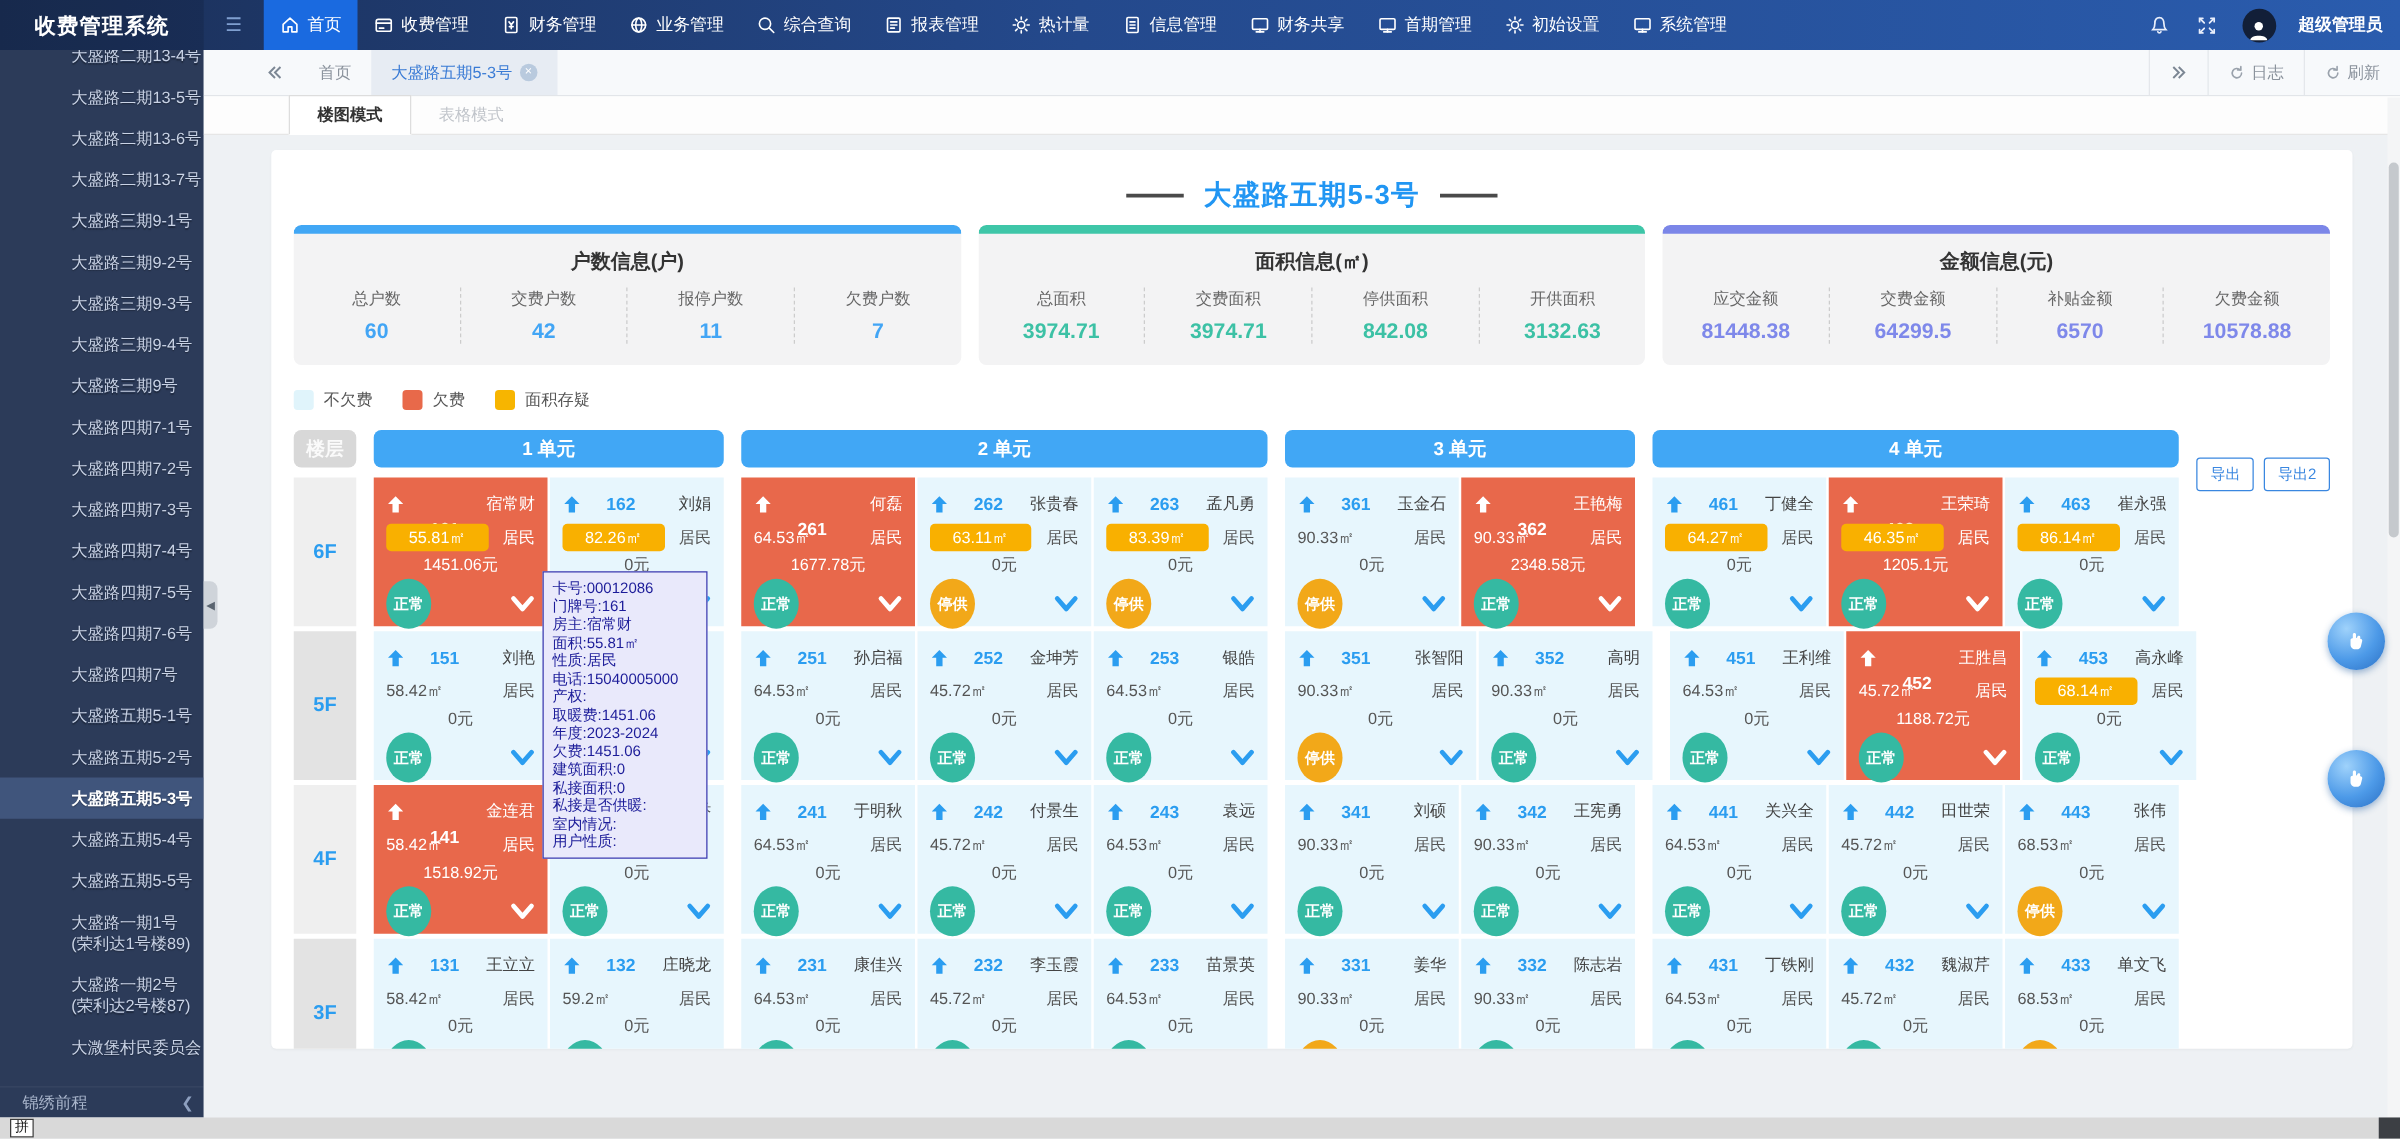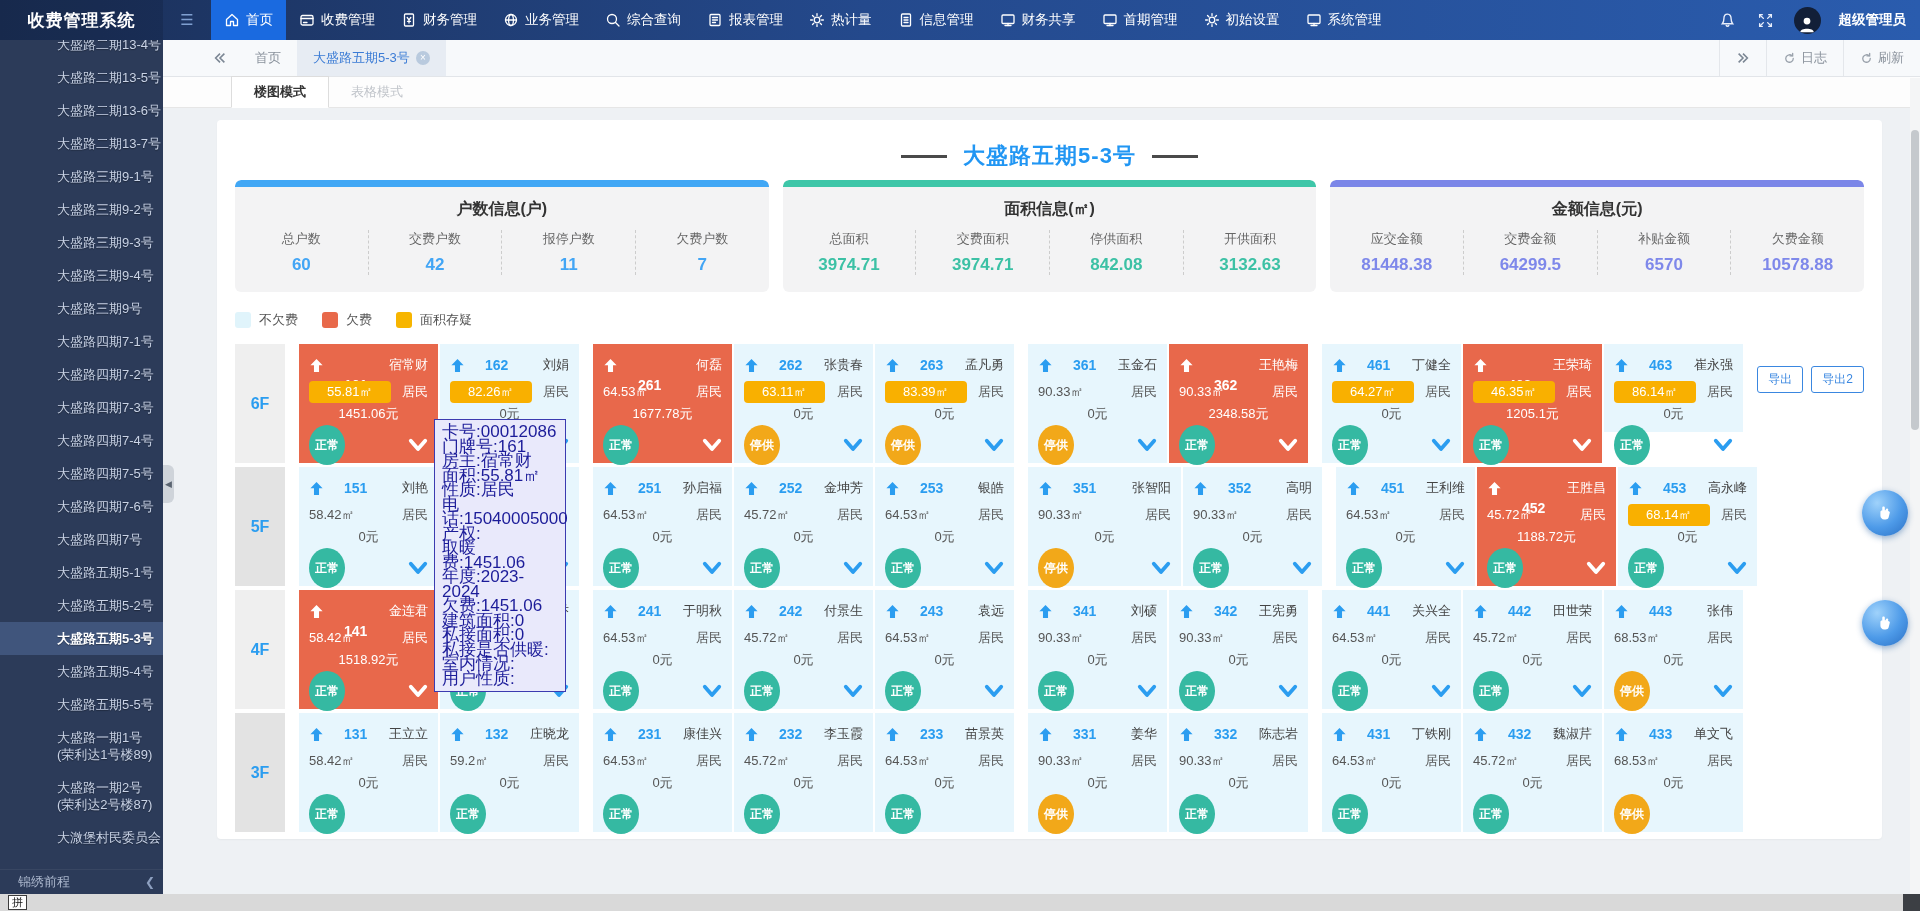--- a/index.html
+++ b/index.html
@@ -101,21 +101,21 @@
   .cl3 { height:24px; text-align:center; font-size:13px; color:#555; }
   .cell.arrears .cl3 { color:#fff; }
   .cl4 { height:34px; display:flex; align-items:flex-start; }
   .status { width:36px; height:40px; border-radius:50%; color:#fff; font-size:12px; font-weight:bold; display:flex; align-items:center; justify-content:center; margin-top:-4px; }
   .status.teal { background:#35b9a2; }
   .status.amber { background:#f2a819; }
   .chev { margin-left:auto; width:20px; height:16px; color:#2b9df0; align-self:center; cursor:pointer; }
   .cell.arrears .chev { color:#fff; }
 
   
-  .tooltip { position:absolute; left:199px; top:75px; width:132px; background:#e9e9fb; border:1px solid #3b3bb0; color:#1c1c99; font-size:17px; line-height:14.5px; padding:5px 7px; z-index:30; pointer-events:none; }
+  .tooltip { position:absolute; left:199px; top:75px; width:132px; background:#e9e9fb; border:1px solid #3b3bb0; color:#1c1c99; font-size:12px; line-height:14.5px; padding:5px 7px; z-index:30; pointer-events:none; }
 
   
   .float-btn { position:absolute; right:12px; width:46px; height:46px; border-radius:50%; background:radial-gradient(circle at 33% 28%, #9fd2fb, #4d9ae8 55%, #2a6fc4); box-shadow:0 2px 6px rgba(30,90,160,.45); display:flex; align-items:center; justify-content:center; cursor:pointer; z-index:45; }
   .float-btn svg { width:22px; height:22px; }
   .vscroll-track { position:absolute; right:0; top:38px; bottom:0; width:10px; background:#f4f5f6; }
   .vscroll-thumb { position:absolute; right:1px; top:52px; width:8px; height:300px; background:#c5c9cd; border-radius:4px; cursor:pointer; }
 
   
   .statusbar { height:17px; background:#d9d9d9; display:flex; align-items:center; position:relative; }
   .ime-box { margin-left:8px; width:19px; height:15px; background:#fff; border:1px solid #3c3c3c; color:#111; font-size:11px; line-height:13px; text-align:center; cursor:pointer; }
@@ -446,20 +446,27 @@
             <span class="legend-label">面积存疑</span>
           </div>
         </div>
 
       <div class="export-group" id="export-group">
           <button class="export-btn">导出</button>
           <button class="export-btn">导出2</button>
         </div>
 
       <div class="grid-wrap">
+        <div class="grid-header" id="grid-header">
+            <div class="floor-head">楼层</div>
+            <div class="unit-head" style="width: 280px; margin-left: 14px;">1 单元</div>
+            <div class="unit-head" style="width: 421px; margin-left: 14px;">2 单元</div>
+            <div class="unit-head" style="width: 280px; margin-left: 14px;">3 单元</div>
+            <div class="unit-head" style="width: 421px; margin-left: 14px;">4 单元</div>
+          </div>
         <div class="rows" id="grid-rows">
 
         <div class="grid-row">
               <div class="floor-cell" style="background: rgb(239, 239, 239); height: 119px;">6F</div>
               <div class="unit-group" style="margin-left: 14px;">
                 <div class="cell arrears" style="width: 139px; height: 119px;">
                   <div class="cl1">
                     <span class="arr"><svg viewBox="0 0 16 16">
                         <path d="M8 1 L14.5 7.6 H10.7 V15 H5.3 V7.6 H1.5 Z" fill="currentColor"></path>
                       </svg></span>
@@ -636,21 +643,21 @@
                     <span class="typ">居民</span>
                   </div>
                   <div class="cl3">1205.1元</div>
                   <div class="cl4">
                     <span class="status teal">正常</span>
                     <span class="chev"><svg viewBox="0 0 18 14">
                         <polyline points="2.5,2.5 9,10 15.5,2.5" fill="none" stroke="currentColor" stroke-width="3.4" stroke-linecap="round" stroke-linejoin="round"></polyline>
                       </svg></span>
                   </div>
                 </div>
-                <div class="cell" style="width: 139px; height: 88px;">
+                <div class="cell" style="width: 139px; height: 119px;">
                   <div class="cl1">
                     <span class="arr"><svg viewBox="0 0 16 16">
                         <path d="M8 1 L14.5 7.6 H10.7 V15 H5.3 V7.6 H1.5 Z" fill="currentColor"></path>
                       </svg></span>
                     <span class="num">463</span>
                     <span class="nm">崔永强</span>
                   </div>
                   <div class="cl2">
                     <span class="area flag">86.14㎡</span>
                     <span class="typ">居民</span>

